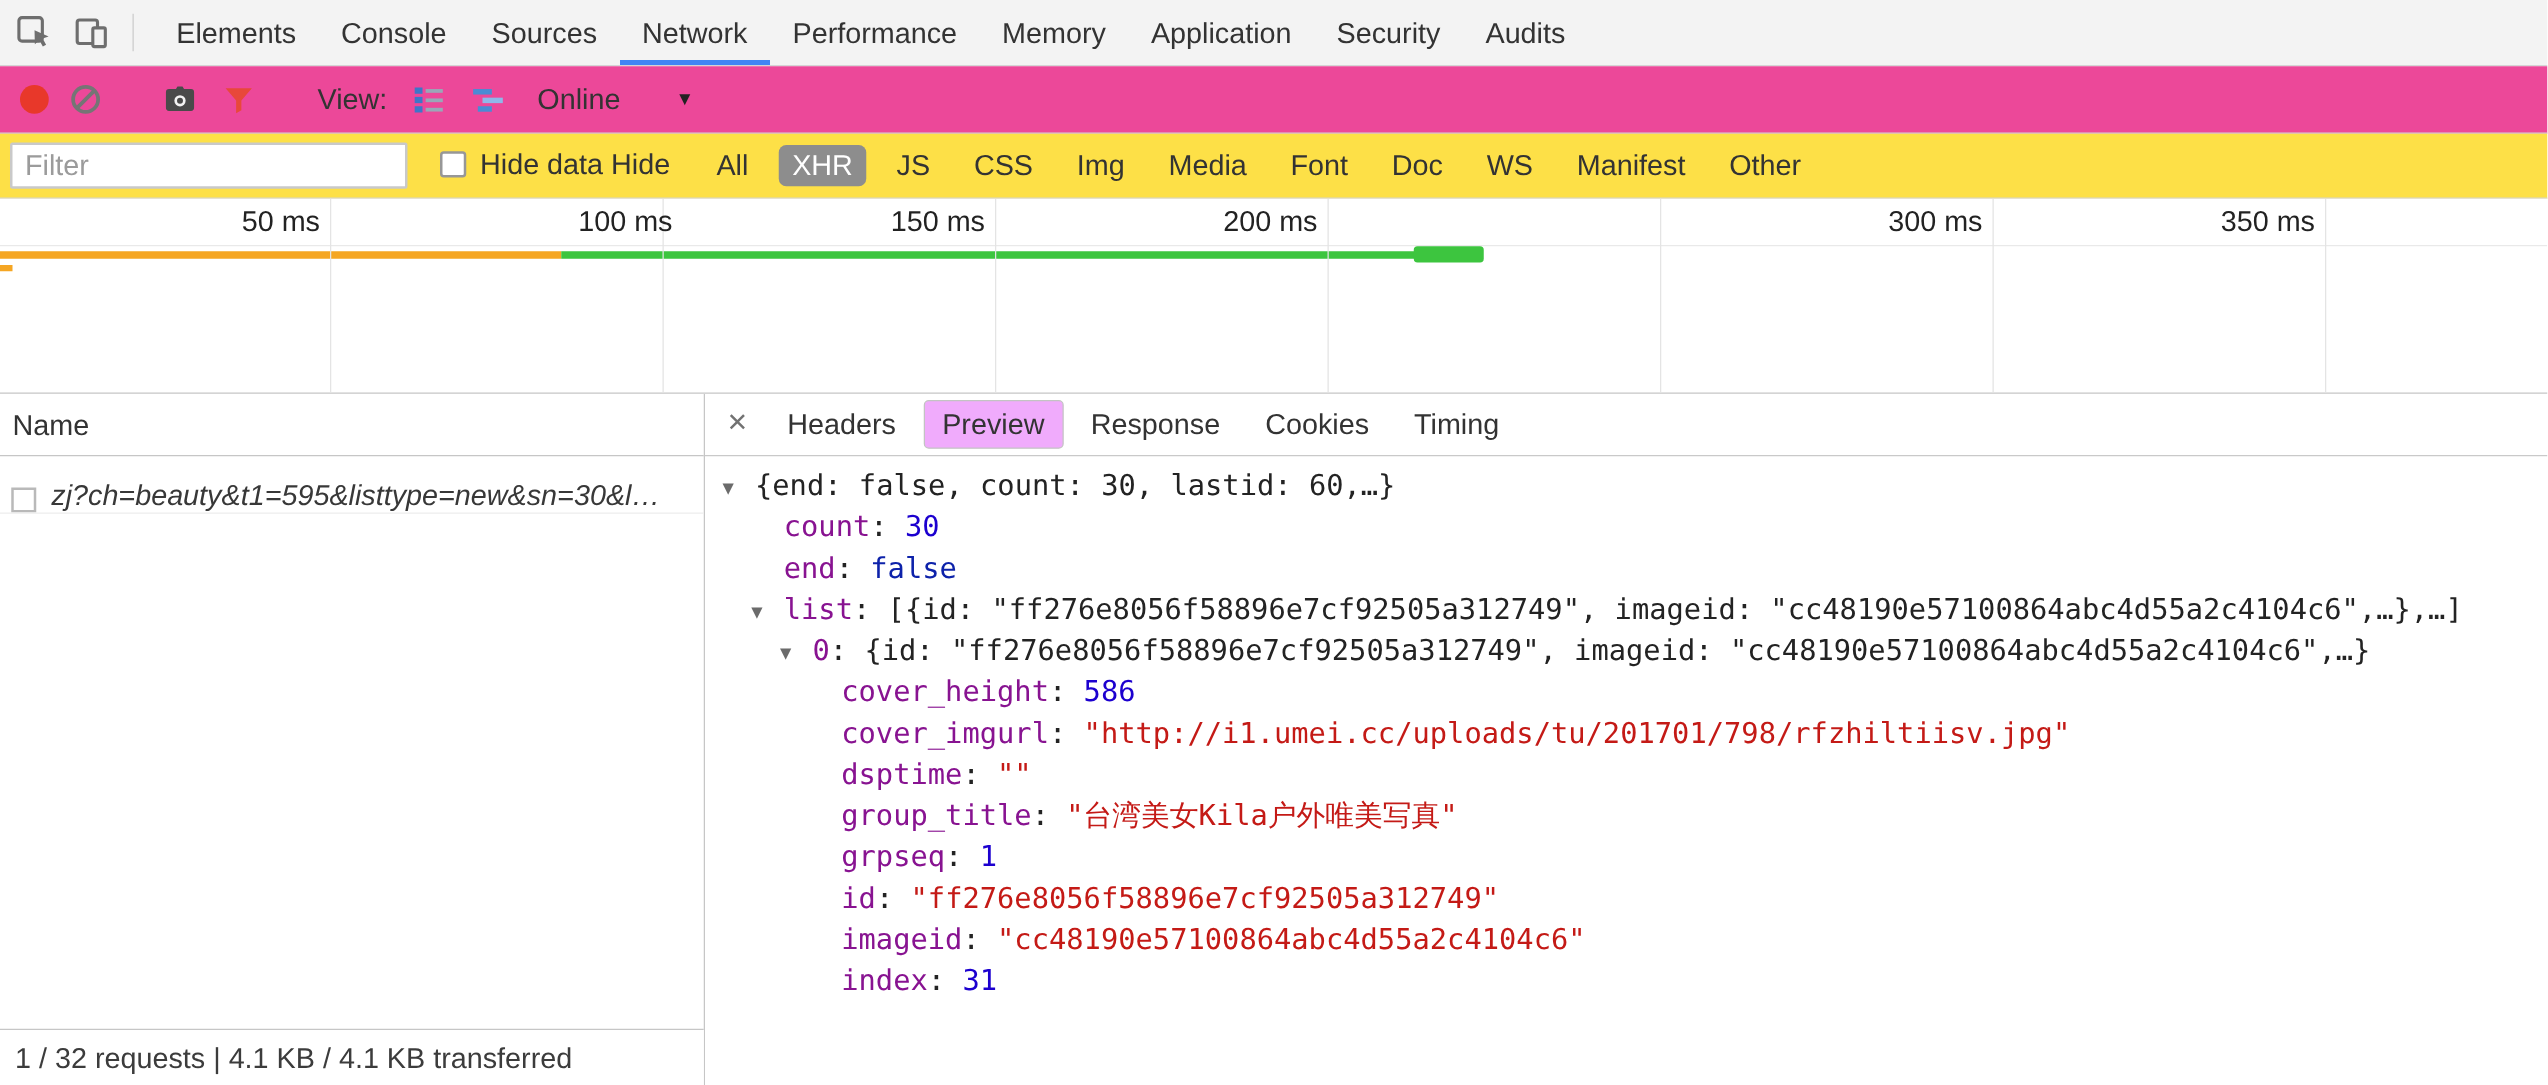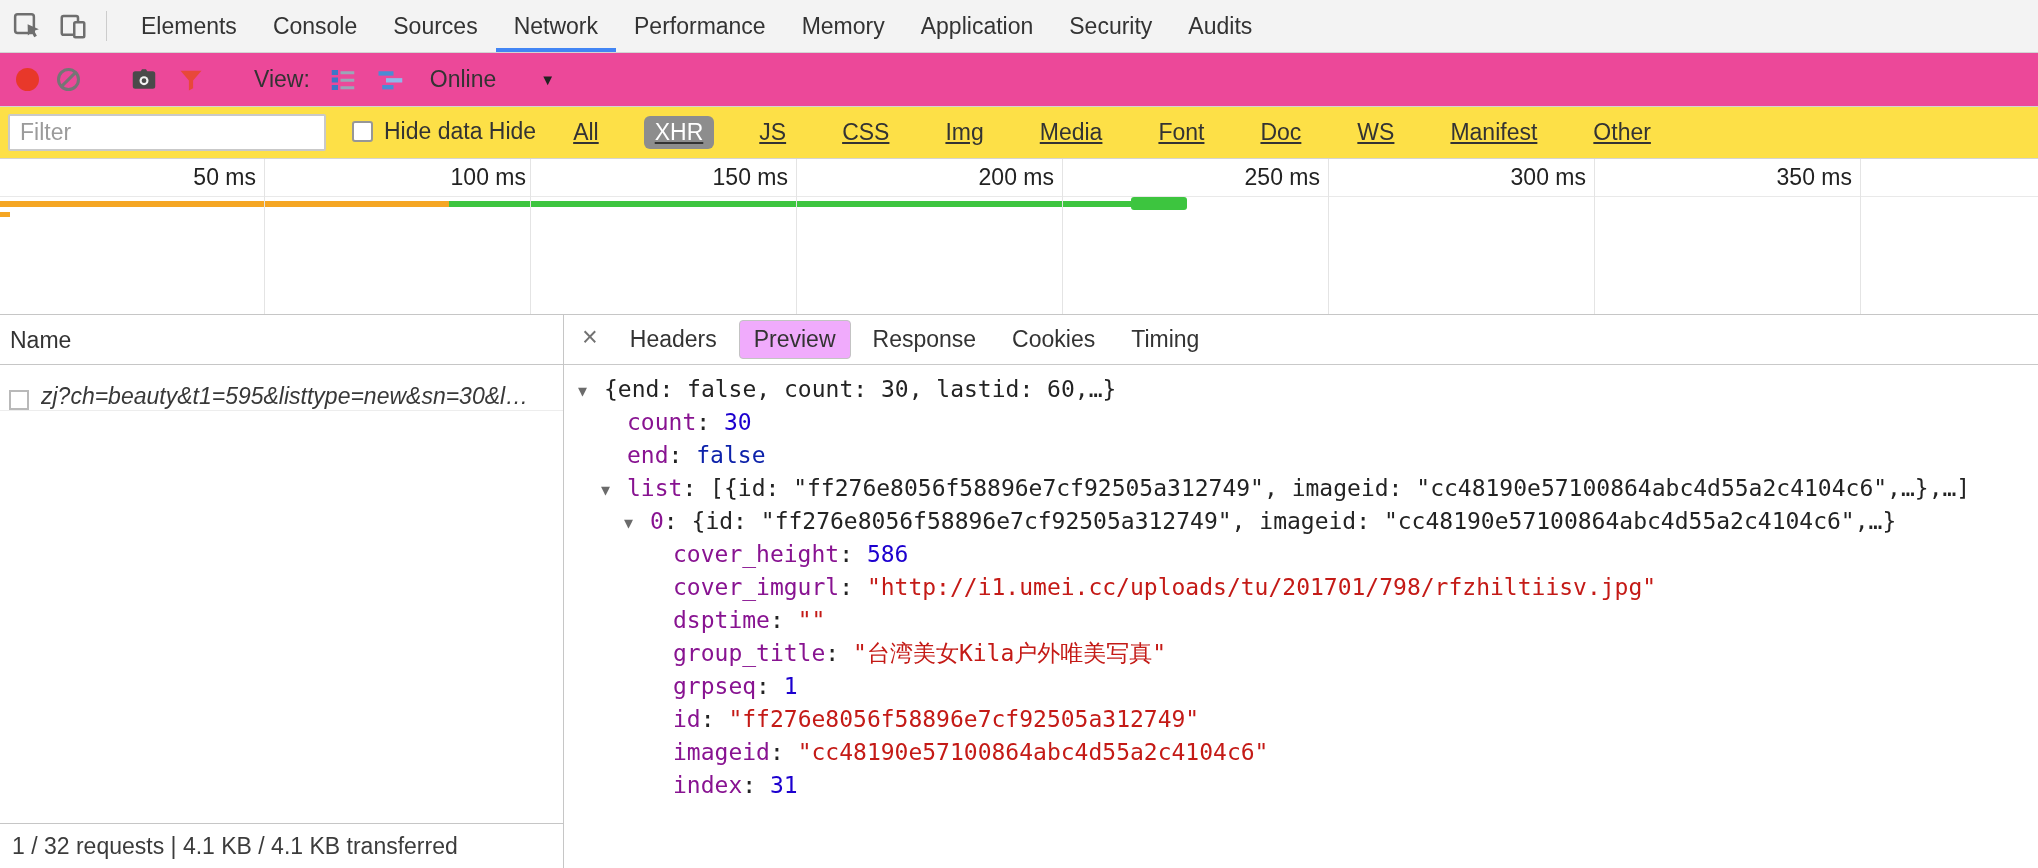--- a/index.html
+++ b/index.html
@@ -30,21 +30,21 @@
   .checkbox .box { width:21px; height:21px; border:2px solid #979797; border-radius:3px; background:#fff; flex:0 0 auto; }
   .throttle { display:flex; align-items:center; gap:44px; margin-left:6px; }
   .dd-arrow { font-size:15px; color:#222; }
 
   
   .filter-bar { height:52px; flex:0 0 auto; background:#fde047; border-bottom:1px solid #d4d4d4;
                 display:flex; align-items:center; padding:0 8px; gap:26px; }
   .filter-input { width:318px; height:37px; border:2px solid #c9c9c9; border-radius:2px; background:#fff;
                   padding:0 10px; font-family:inherit; font-size:23px; color:#333; outline:none; }
   .filter-input::placeholder { color:#9b9b9b; }
-  .filter-types { display:flex; align-items:flex-start; gap:34px;text-decoration:underline; }
+  .filter-types { display:flex; align-items:flex-start; gap:13px; }
   .pill { padding:3px 11px; border-radius:6px; color:#333; white-space:nowrap; }
   .pill.active { background:#8d8d8d; color:#fff; }
 
   
   .overview { position:relative; height:156px; flex:0 0 auto; background:#fff; border-bottom:1px solid #c6c6c6; overflow:hidden; }
   .gridline { position:absolute; top:0; bottom:0; width:1px; background:#e4e4e4; }
   .tick-label { position:absolute; top:0; height:37px; line-height:37px; width:210px; text-align:right; color:#222; }
   .tick-divider { position:absolute; top:37px; left:0; right:0; height:1px; background:#e9e9e9; }
   .bar { position:absolute; }
   .bar.orange { top:42px; left:0; width:449px; height:6px; background:#f5a623; }
@@ -181,27 +181,26 @@
 
   <div class="overview" id="overview">
     <div class="tick-divider"></div>
     <div class="bar orange"></div>
     <div class="bar green"></div>
     <div class="bar green-cap"></div>
     <div class="bar orange-sliver"></div>
   <div class="gridline" style="left: 264px;"></div>
       <div class="tick-label" style="left: 46px;">50 ms</div>
       <div class="gridline" style="left: 530px;"></div>
-      <div class="tick-label" style="left: 316px;">100 ms</div>
+      <div class="tick-label" style="left: 328px;">100 ms</div>
       <div class="gridline" style="left: 796px;"></div>
       <div class="tick-label" style="left: 578px;">150 ms</div>
       <div class="gridline" style="left: 1062px;"></div>
       <div class="tick-label" style="left: 844px;">200 ms</div>
       <div class="gridline" style="left: 1328px;"></div>
-      <div class="tick-label" style="left: 1110px;">250 ms</div>
       <div class="gridline" style="left: 1594px;"></div>
       <div class="tick-label" style="left: 1376px;">300 ms</div>
       <div class="gridline" style="left: 1860px;"></div>
       <div class="tick-label" style="left: 1642px;">350 ms</div>
     </div>
 
   <div class="main">
 
     <div class="left-panel">
       <div class="name-header">Name</div>

